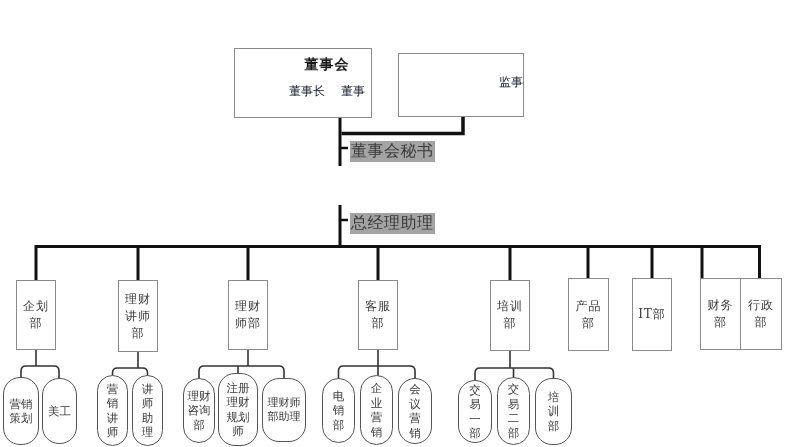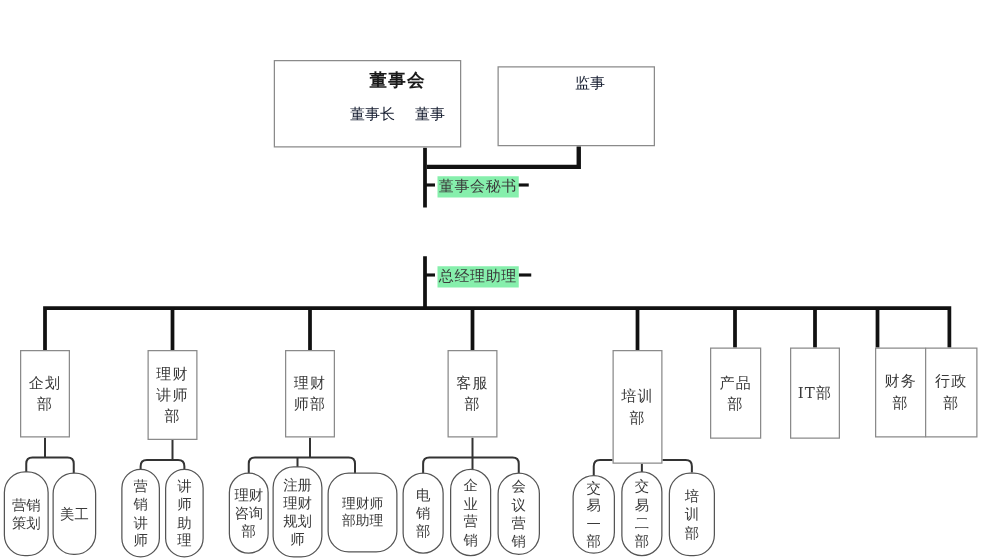--- a/index.html
+++ b/index.html
@@ -3,57 +3,57 @@
 <meta charset="utf-8">
 <style>
   html,body{margin:0;padding:0;background:#fff;}
   .stage{
     position:relative;width:793px;height:447px;background:#ffffff;overflow:hidden;
     font-family:"DejaVu Serif","Liberation Serif",serif;
   }
   .stage svg{position:absolute;left:0;top:0;}
   .node{position:absolute;background:#fff;box-sizing:border-box;}
   .rectbox{border:1px solid #8a8a8a;}
-  .board{left:219px;top:48px;width:150px;height:70px;padding-left:48px;}
+  .board{left:234px;top:48px;width:138px;height:70px;padding-left:48px;}
   .board-title{font-weight:bold;font-size:14px;color:#1a1a1a;text-align:center;margin-top:7px;letter-spacing:1px;}
   .members{display:flex;justify-content:center;gap:16px;margin-top:9px;font-size:12px;}
   .member{color:#0f172a;cursor:pointer;}
   .supervisory{left:398px;top:53px;width:126px;height:64px;}
   .supervisory .board-title{margin-top:13px;}
-  .supervisory .members{justify-content:center;padding-left:22px;margin-top:4px;}
+  .supervisory .members{justify-content:flex-end;padding-left:22px;margin-top:20px;}
   .gm{left:245px;top:165px;width:202px;height:40px;}
   .gm-label{font-size:12.5px;color:#3a3a3a;text-align:center;margin-top:8px;letter-spacing:1px;}
-  .line-label{position:absolute;font-size:12px;color:#3a3a3a;background:#86efac;padding:0 1px;letter-spacing:0.5px;}
+  .line-label{position:absolute;font-size:16px;color:#3a3a3a;background:#a3a3a3;padding:0 1px;letter-spacing:0.5px;}
   .sec-label{left:350px;top:141px;}
   .asst-label{left:350px;top:213px;}
   .dept{
     border:1px solid #8a8a8a;display:flex;align-items:center;justify-content:center;
     text-align:center;font-size:12px;line-height:17px;white-space:pre-line;color:#3a3a3a;
     letter-spacing:1px;
   }
   .cap{
     border:1.5px solid #555555;border-radius:17px;display:flex;align-items:center;justify-content:center;
     text-align:center;font-size:11.5px;line-height:14.5px;white-space:pre-line;color:#3a3a3a;
   }
   .d1{left:16px;top:280px;width:40px;height:70px;}
   .d2{left:118px;top:280px;width:40px;height:72px;}
   .d3{left:228px;top:280px;width:40px;height:70px;}
   .d4{left:358px;top:280px;width:40px;height:70px;}
-  .d5{left:490px;top:280px;width:40px;height:91px;}
+  .d5{left:490px;top:280px;width:40px;height:71px;font-family:Liberation Mono, monospace;}
   .d6{left:568px;top:278px;width:41px;height:73px;}
   .d7{left:632px;top:278px;width:40px;height:73px;}
   .d8{left:700px;top:278px;width:41px;height:72px;}
   .d9{left:740px;top:278px;width:42px;height:72px;}
   .c1{left:3px;top:377px;width:36px;height:68px;}
   .c2{left:42px;top:378px;width:35px;height:66px;}
   .c3{left:97px;top:375px;width:31px;height:71px;}
   .c4{left:132px;top:375px;width:31px;height:71px;}
   .c5{left:183px;top:378px;width:32px;height:65px;}
   .c6{left:218px;top:373px;width:40px;height:73px;}
-  .c7{left:262px;top:378px;width:56px;height:64px;font-size:11px;}
+  .c7{left:262px;top:378px;width:44px;height:64px;font-size:11px;}
   .c8{left:322px;top:378px;width:33px;height:65px;}
   .c9{left:360px;top:375px;width:33px;height:70px;}
   .c10{left:398px;top:378px;width:34px;height:66px;}
   .c11{left:458px;top:380px;width:34px;height:63px;}
   .c12{left:497px;top:377px;width:33px;height:68px;}
   .c13{left:535px;top:378px;width:37px;height:67px;}
 </style>
 </head>
 <body>
 

